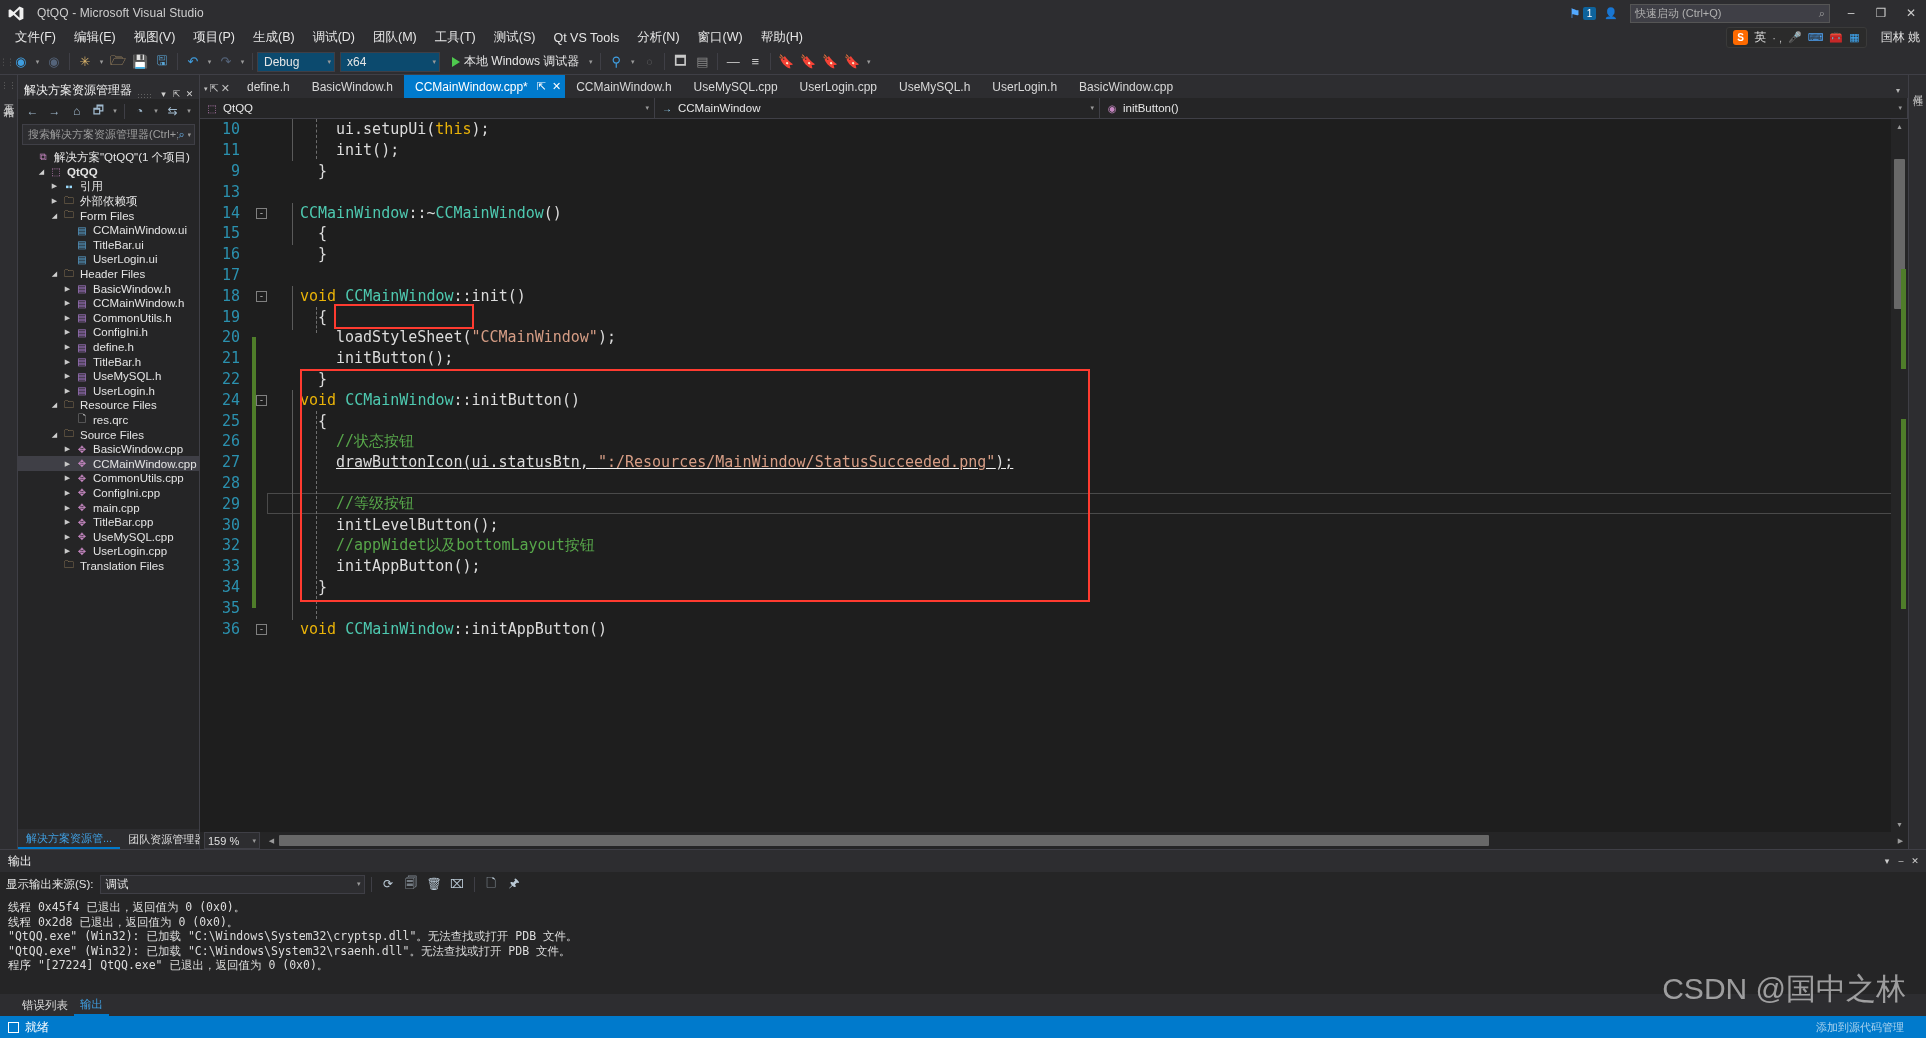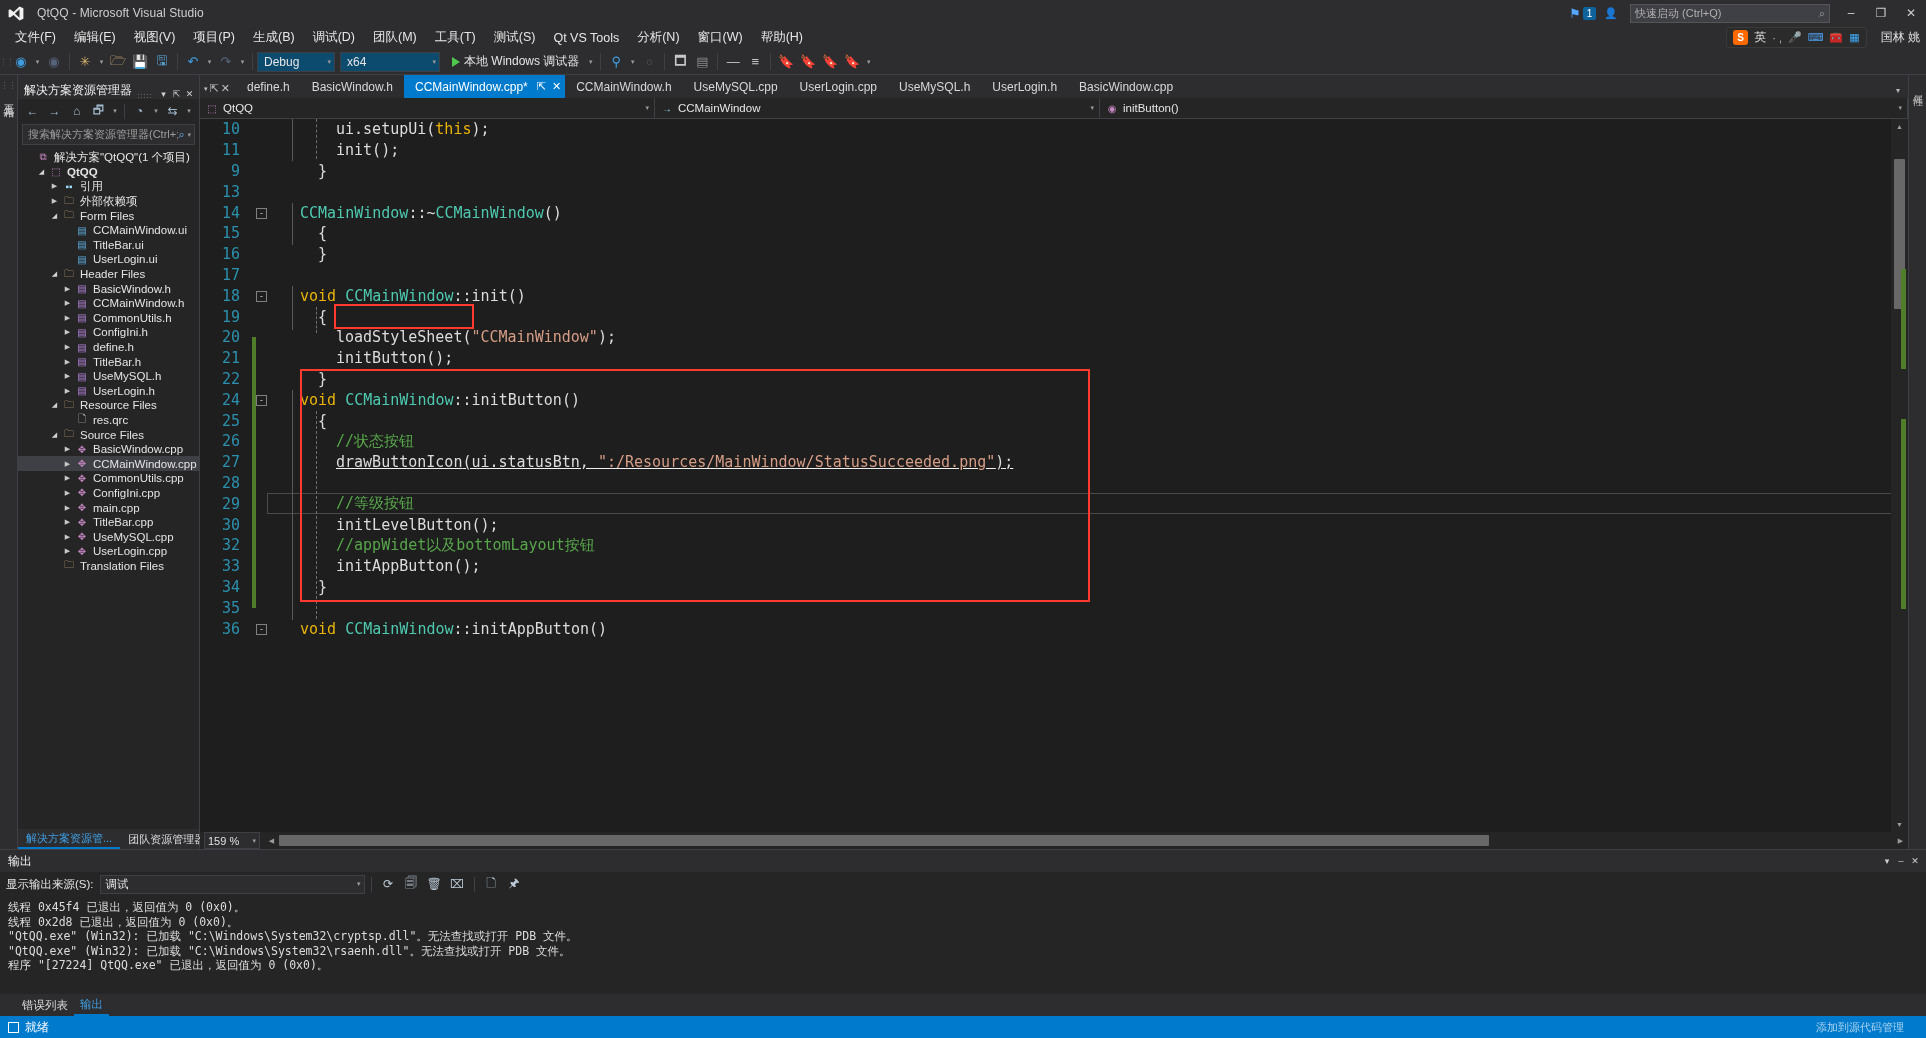--- a/index.html
+++ b/index.html
@@ -693,15 +693,16 @@
     <div class="btmtab active">输出</div>
   </div>
 
   <div class="status">
     <div class="st-ready">
       <span class="st-sq"></span>
       <span>就绪</span>
     </div>
   </div>
 
+  <div class="watermark">CSDN @国中之林</div>
   <div class="watermark2">添加到源代码管理</div>
 
 </div>
 
 </body></html>

